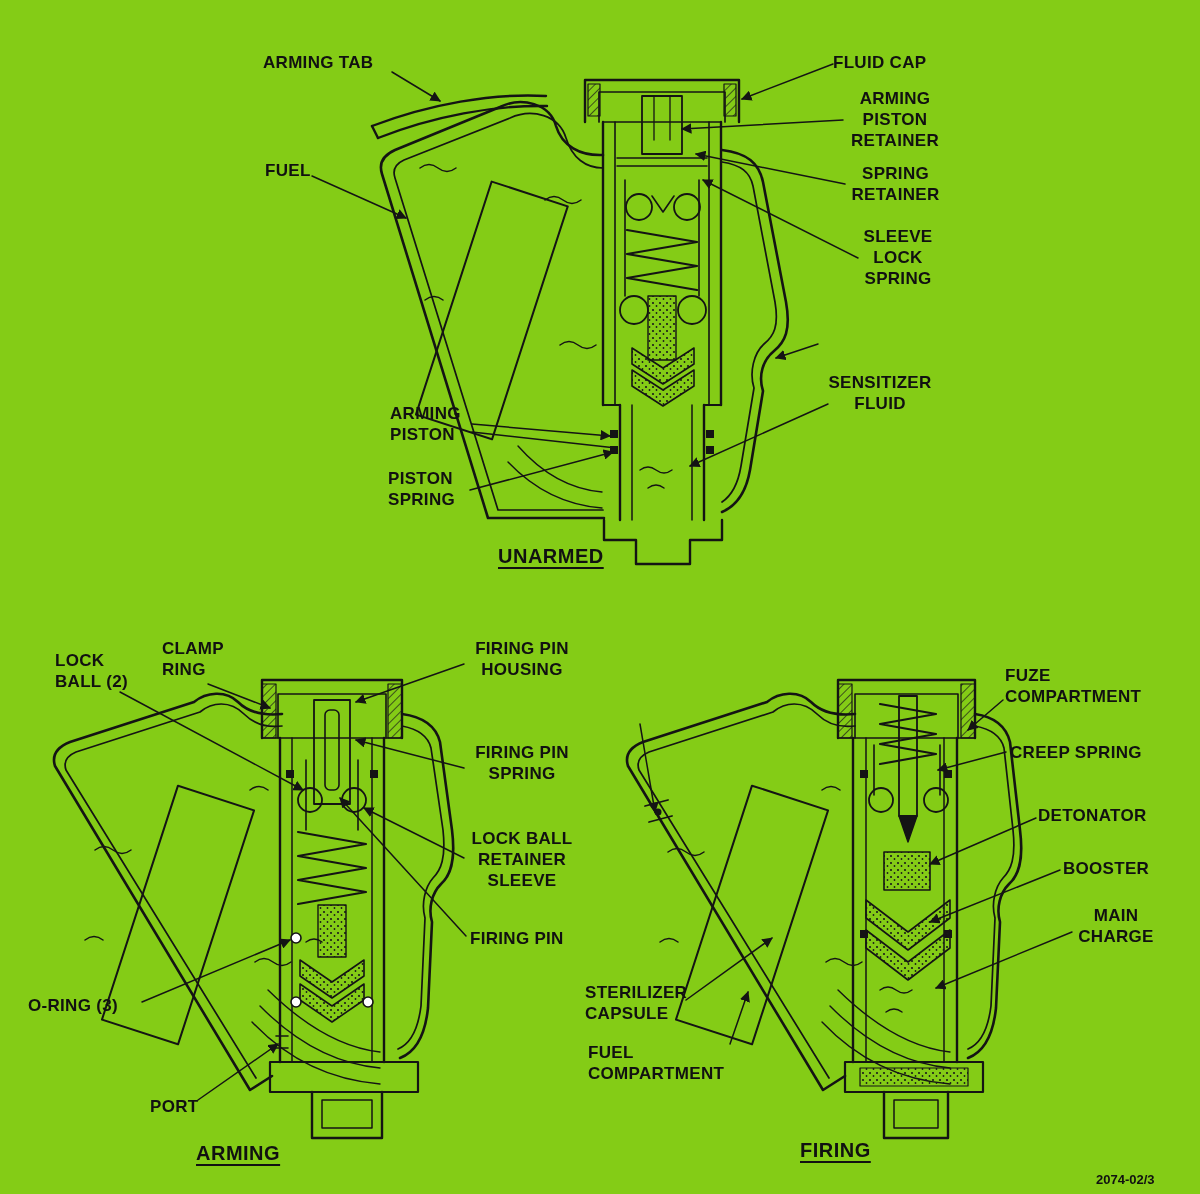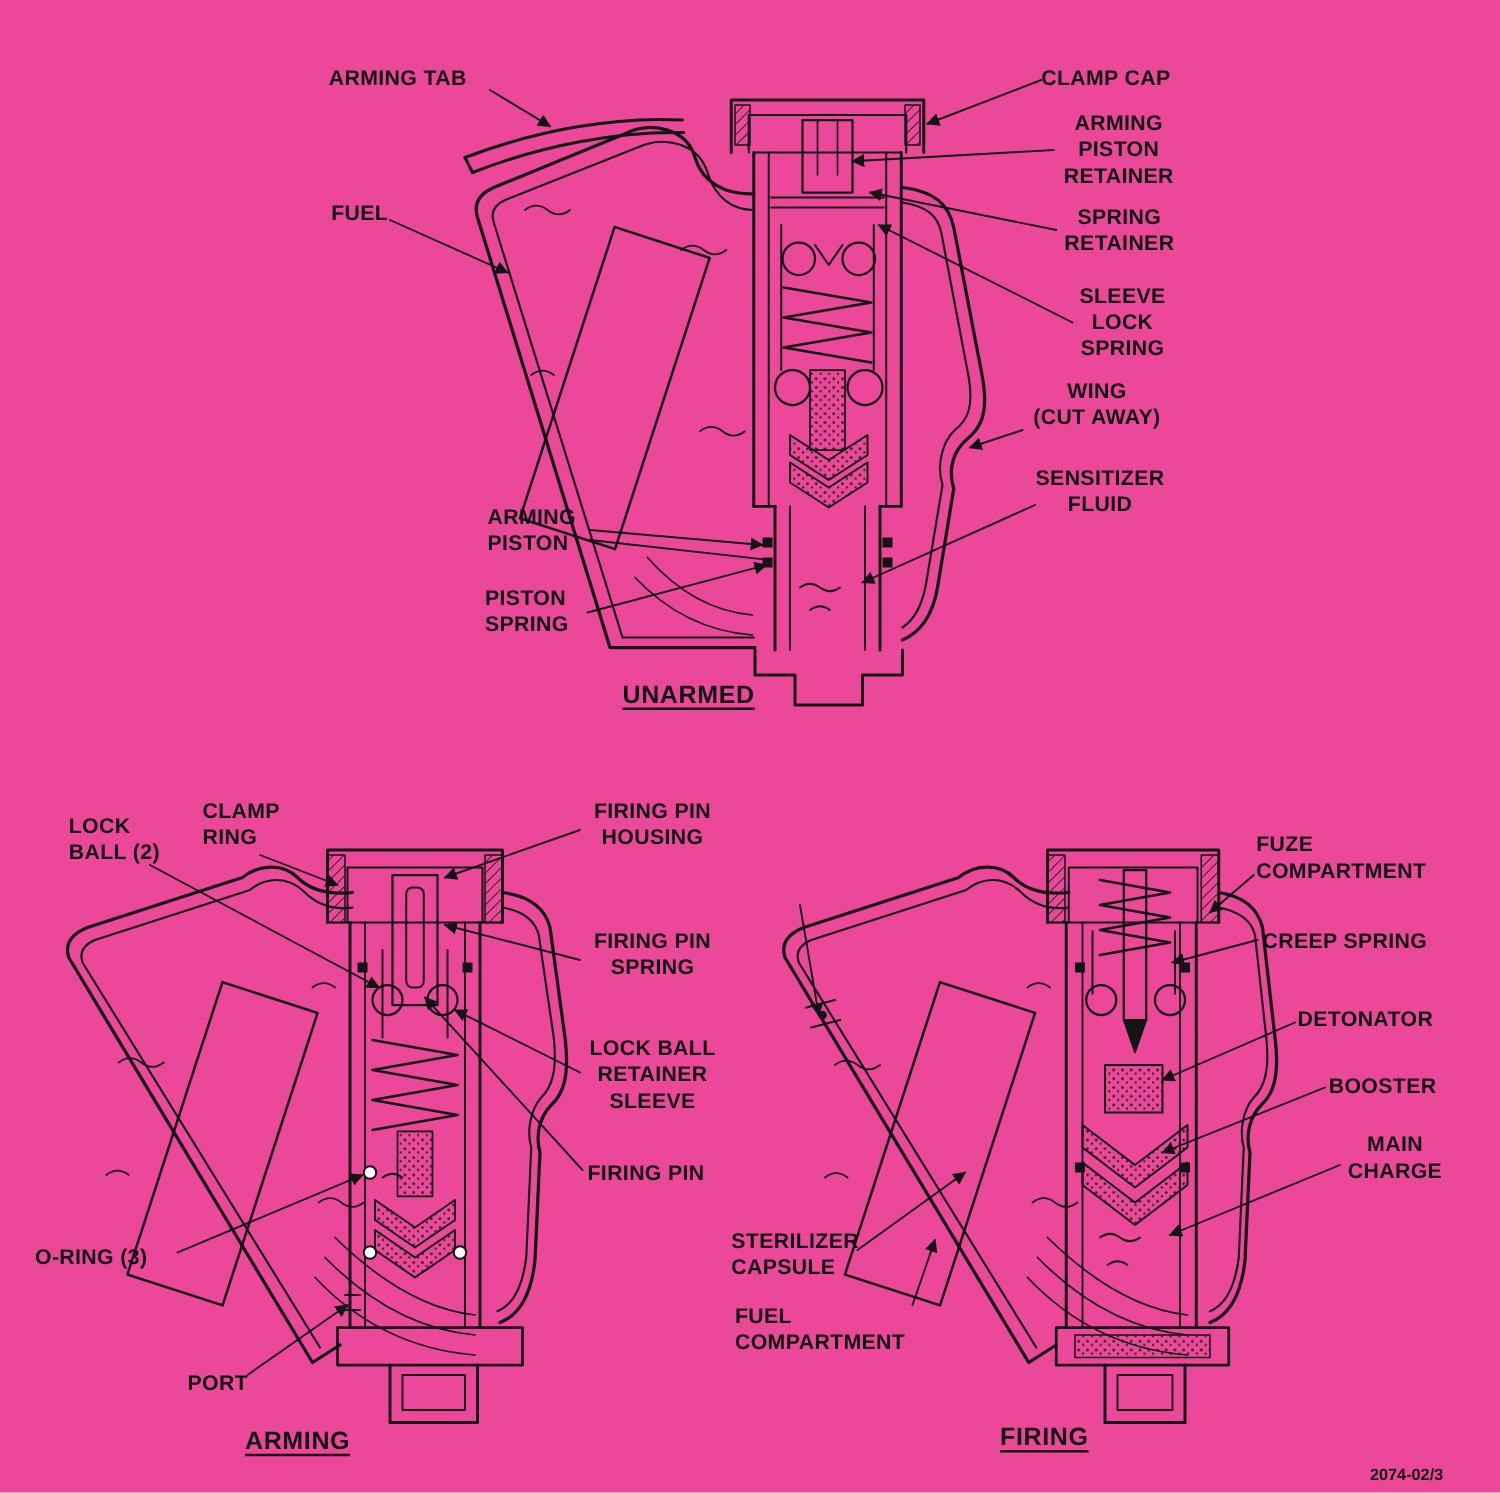--- a/index.html
+++ b/index.html
@@ -1,17 +1,17 @@
 <!DOCTYPE html>
 <html><head>
 <meta charset="utf-8">
 <style>
   html,body{margin:0;padding:0;background:#ffffff;}
   .stage{
-    position:relative;width:1200px;height:1194px;background:#ec4899;
+    position:relative;width:1200px;height:1194px;background:#84cc16;
     font-family:"Liberation Sans",sans-serif;color:#111;overflow:hidden;
   }
   svg.art{position:absolute;left:0;top:0;}
   .lbl{
     position:absolute;font-size:17px;font-weight:700;line-height:1.24;
     letter-spacing:.3px;white-space:pre-line;color:#111;
   }
   .ctr{text-align:center;}
   .rt{text-align:left;}
   .cap{
@@ -257,31 +257,29 @@
     <line x1="1036" y1="818" x2="930" y2="864" marker-end="url(#arr)"></line>
     <line x1="1060" y1="870" x2="930" y2="922" marker-end="url(#arr)"></line>
     <line x1="1072" y1="932" x2="936" y2="988" marker-end="url(#arr)"></line>
     <line x1="686" y1="1000" x2="772" y2="938" marker-end="url(#arr)"></line>
     <line x1="730" y1="1044" x2="748" y2="992" marker-end="url(#arr)"></line>
   </g>
 </svg>
 
 <div class="lbl" style="left:263px;top:52px;width:130px">ARMING TAB</div>
 <div class="lbl" style="left:265px;top:160px;width:60px">FUEL</div>
-<div class="lbl" style="left:833px;top:52px;width:110px">CLAMP CAP</div>
+<div class="lbl" style="left:833px;top:52px;width:110px">FLUID CAP</div>
 <div class="lbl ctr" style="left:845px;top:88px;width:100px">ARMING
 PISTON
 RETAINER</div>
 <div class="lbl ctr" style="left:848px;top:163px;width:95px">SPRING
 RETAINER</div>
 <div class="lbl ctr" style="left:857px;top:226px;width:82px">SLEEVE
 LOCK
 SPRING</div>
-<div class="lbl ctr" style="left:805px;top:302px;width:145px">WING
-(CUT AWAY)</div>
 <div class="lbl ctr" style="left:815px;top:372px;width:130px">SENSITIZER
 FLUID</div>
 <div class="lbl" style="left:390px;top:403px;width:82px">ARMING
 PISTON</div>
 <div class="lbl" style="left:388px;top:468px;width:82px">PISTON
 SPRING</div>
 <div class="cap" style="left:498px;top:545px">UNARMED</div>
 
 <div class="lbl" style="left:55px;top:650px;width:92px">LOCK
 BALL (2)</div>

